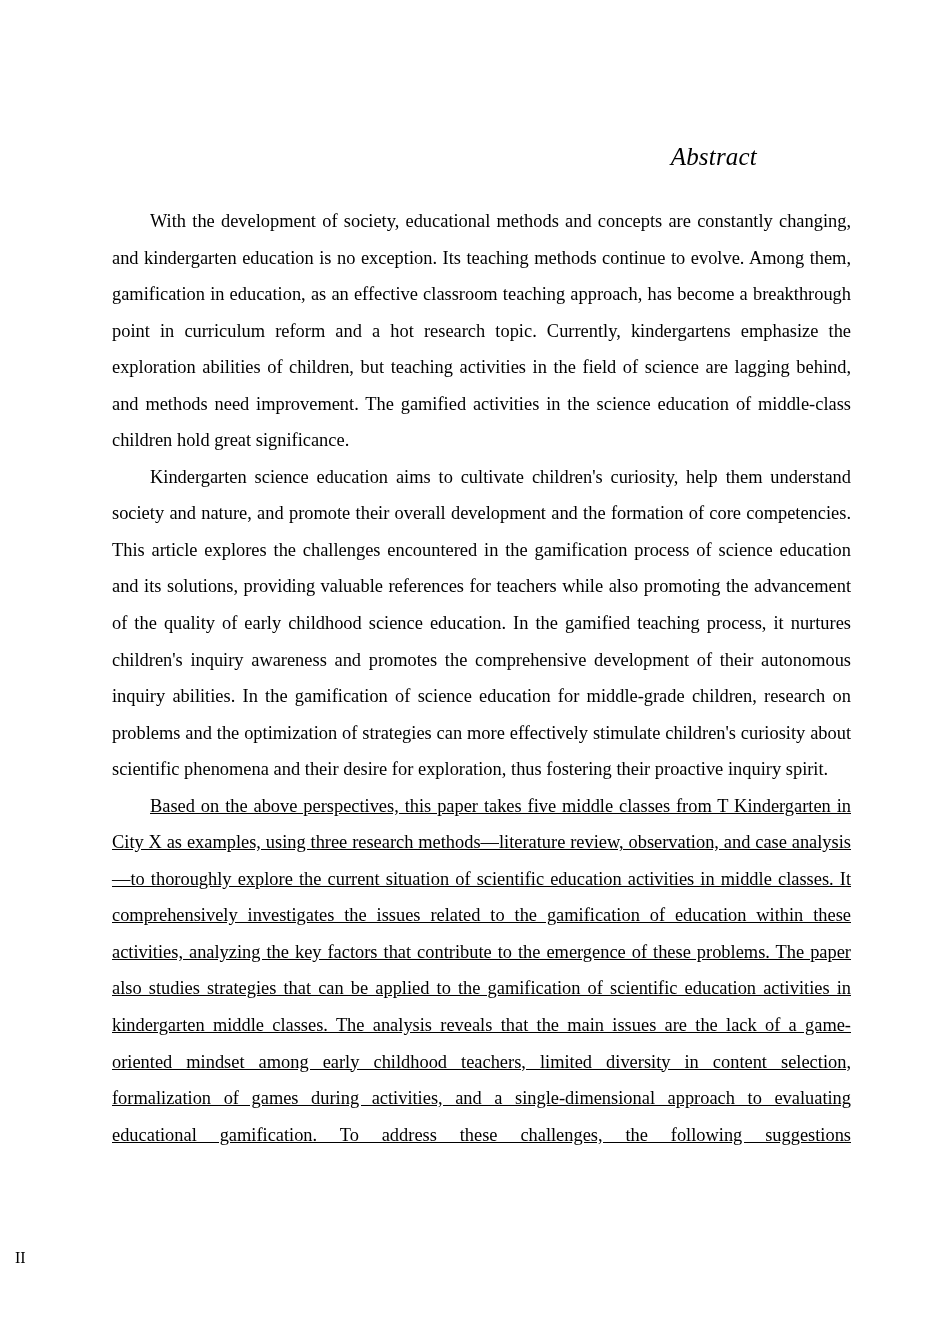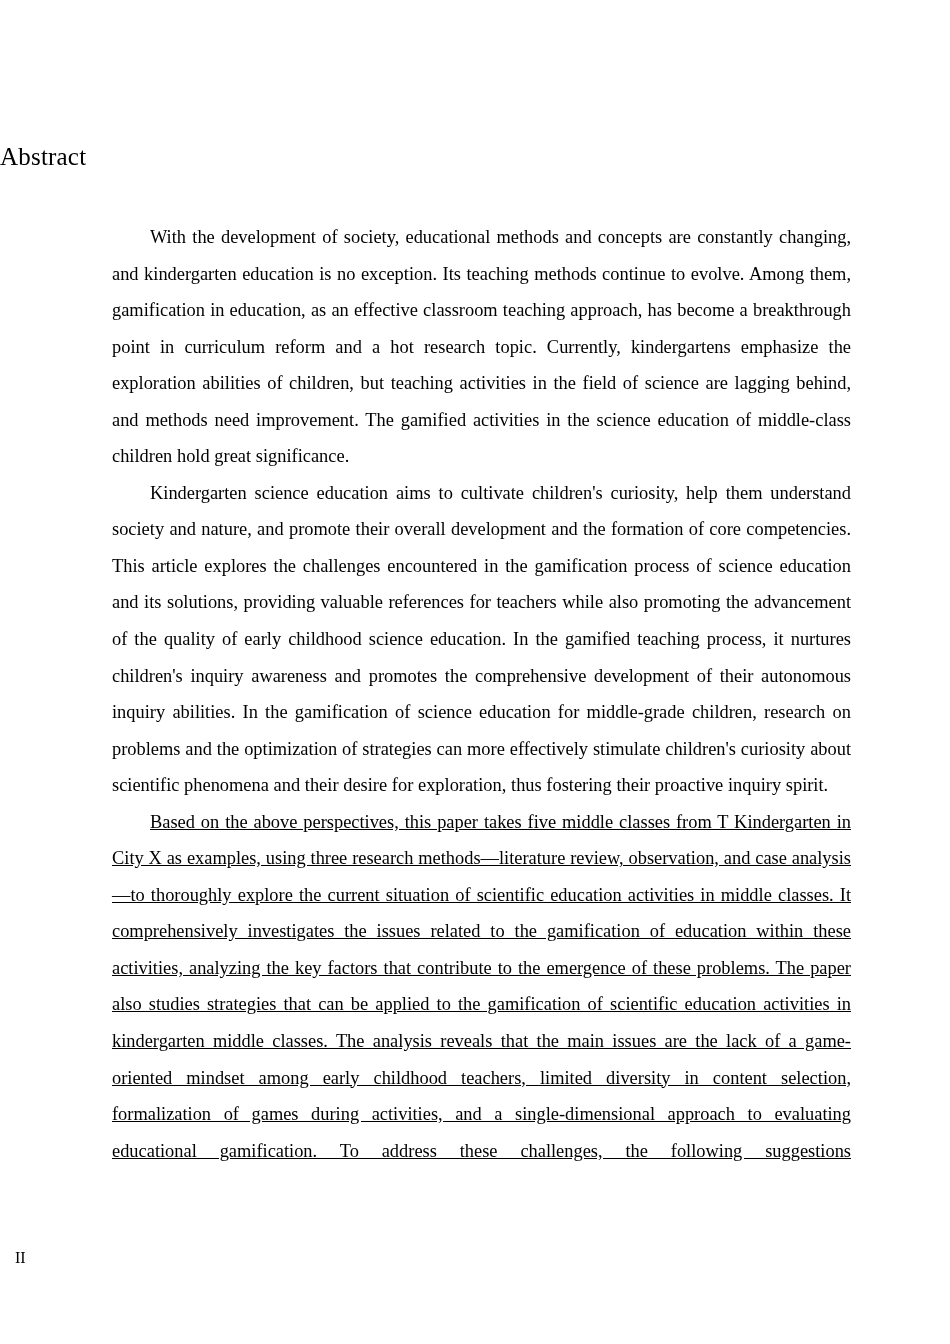--- a/index.html
+++ b/index.html
@@ -19,33 +19,34 @@
     color: #000000;
     -webkit-font-smoothing: antialiased;
   }
 
   
   .doc-title {
     position: absolute;
     left: 0;
     top: 123px;
     width: 757px;
-    text-align: left;
+    text-align: right;
     font-size: 25px;
     line-height: 34px;
     font-weight: normal;
     letter-spacing: 0.2px;
     color: #000000;
+    font-style: italic;
   }
 
   
   .body-block {
     position: absolute;
     left: 112px;
-    top: 219px;
+    top: 203px;
     width: 739px;
   }
 
   .para {
     margin: 0;
     text-align: justify;
     text-justify: inter-word;
     text-indent: 38px;
     font-size: 18.4px;
     line-height: 36.55px;

